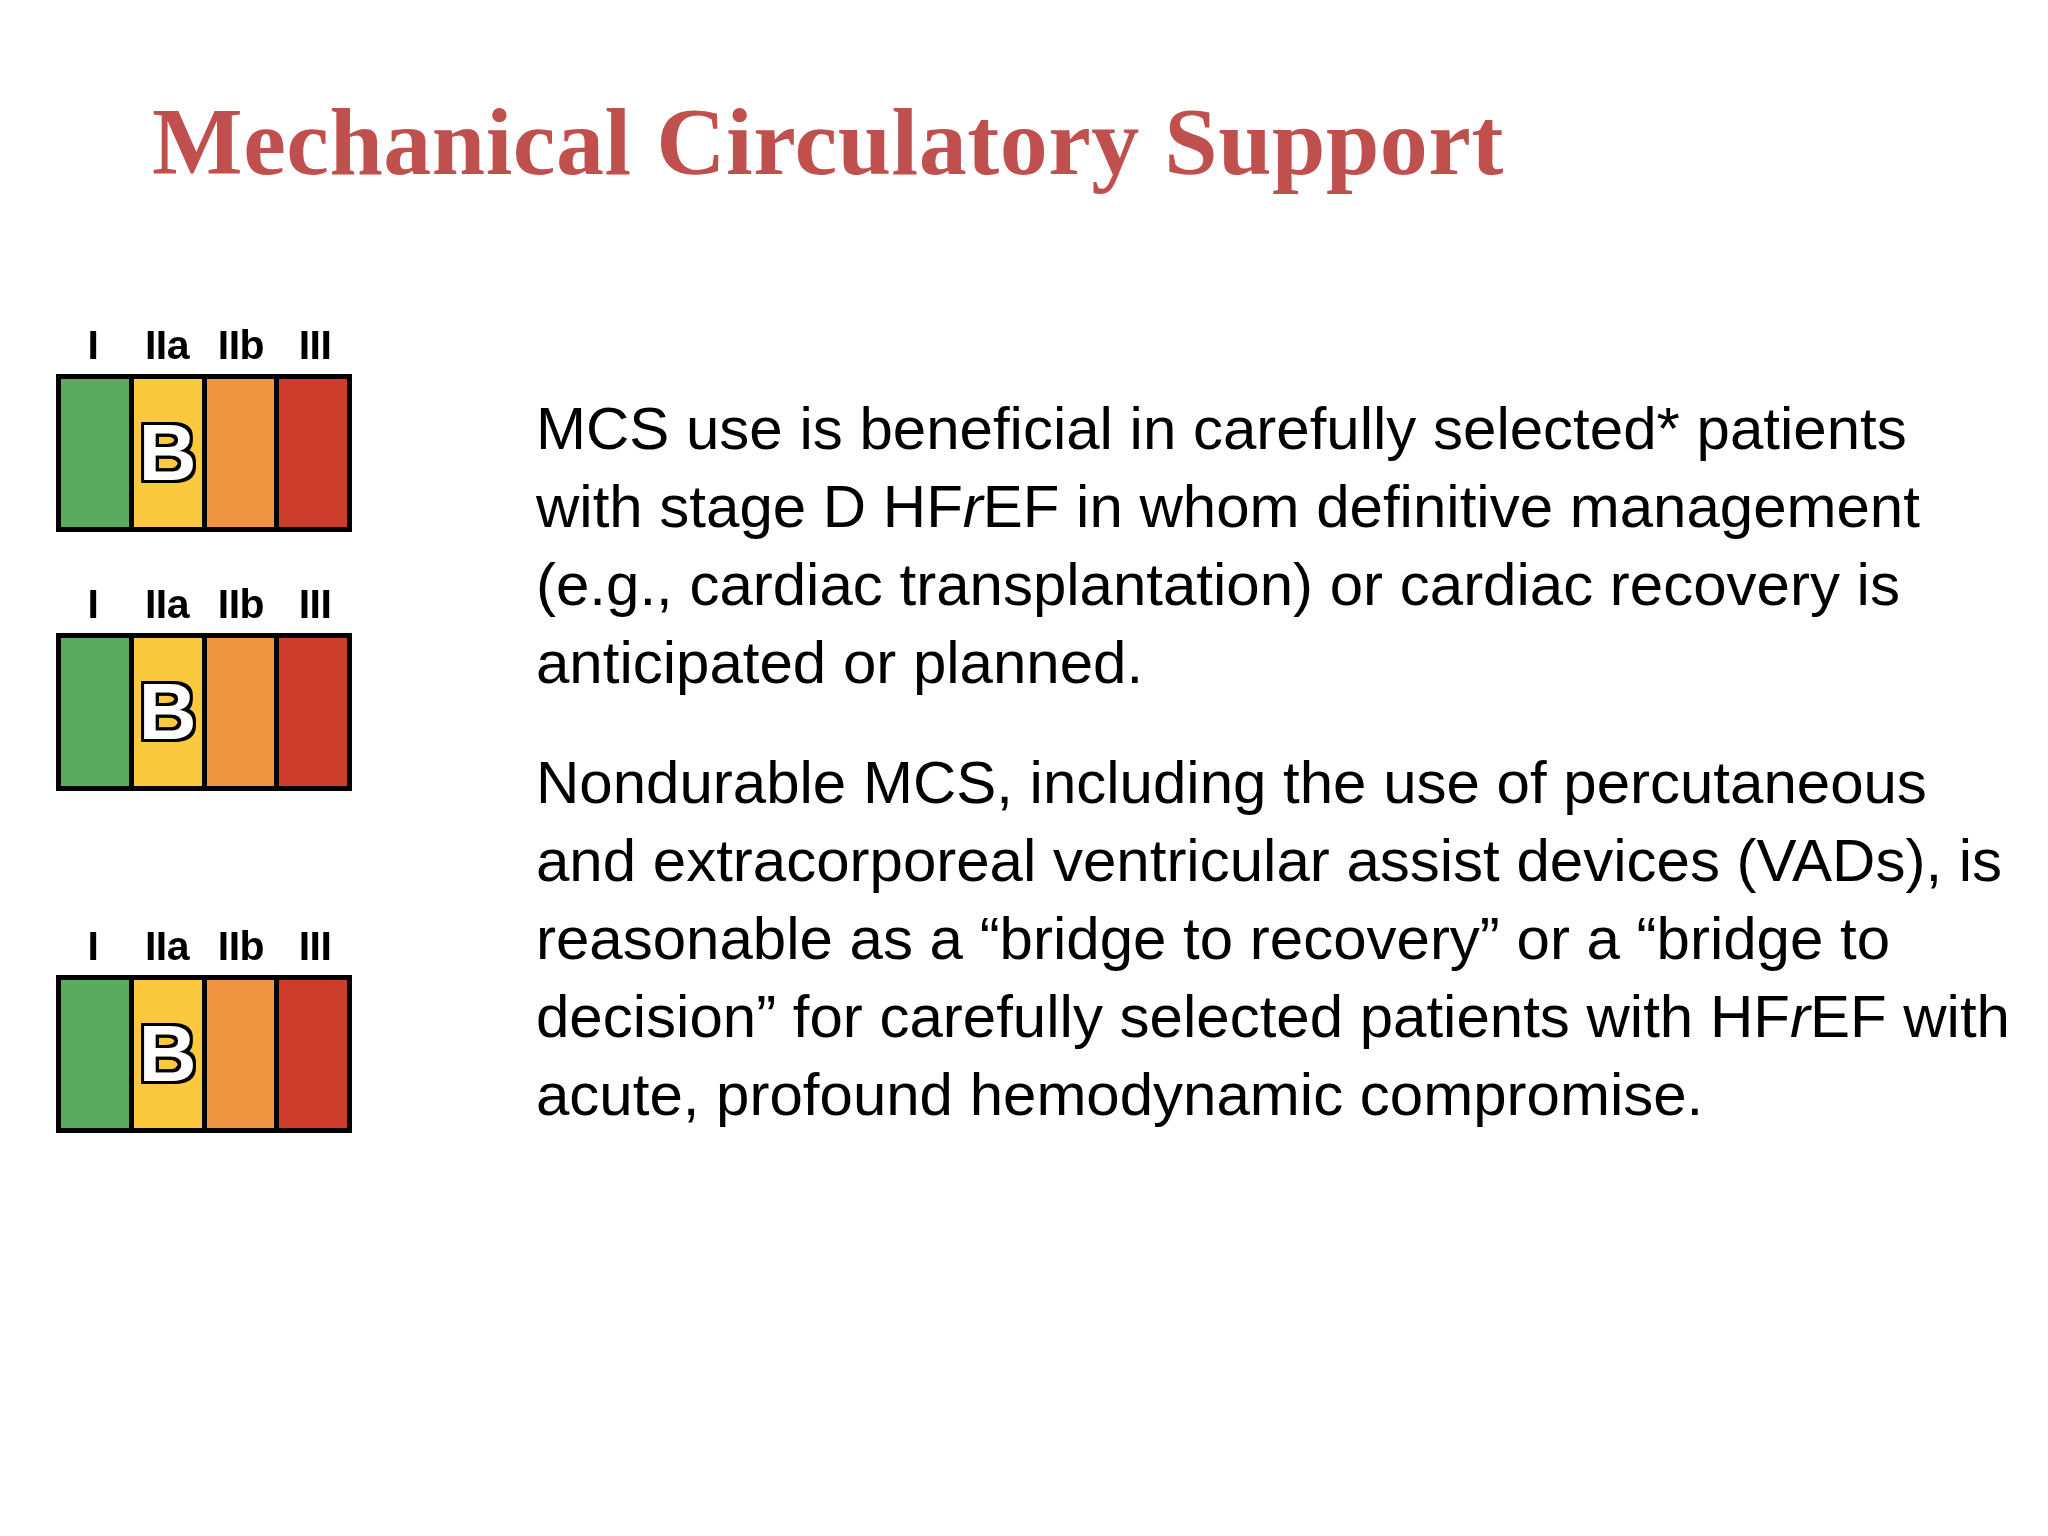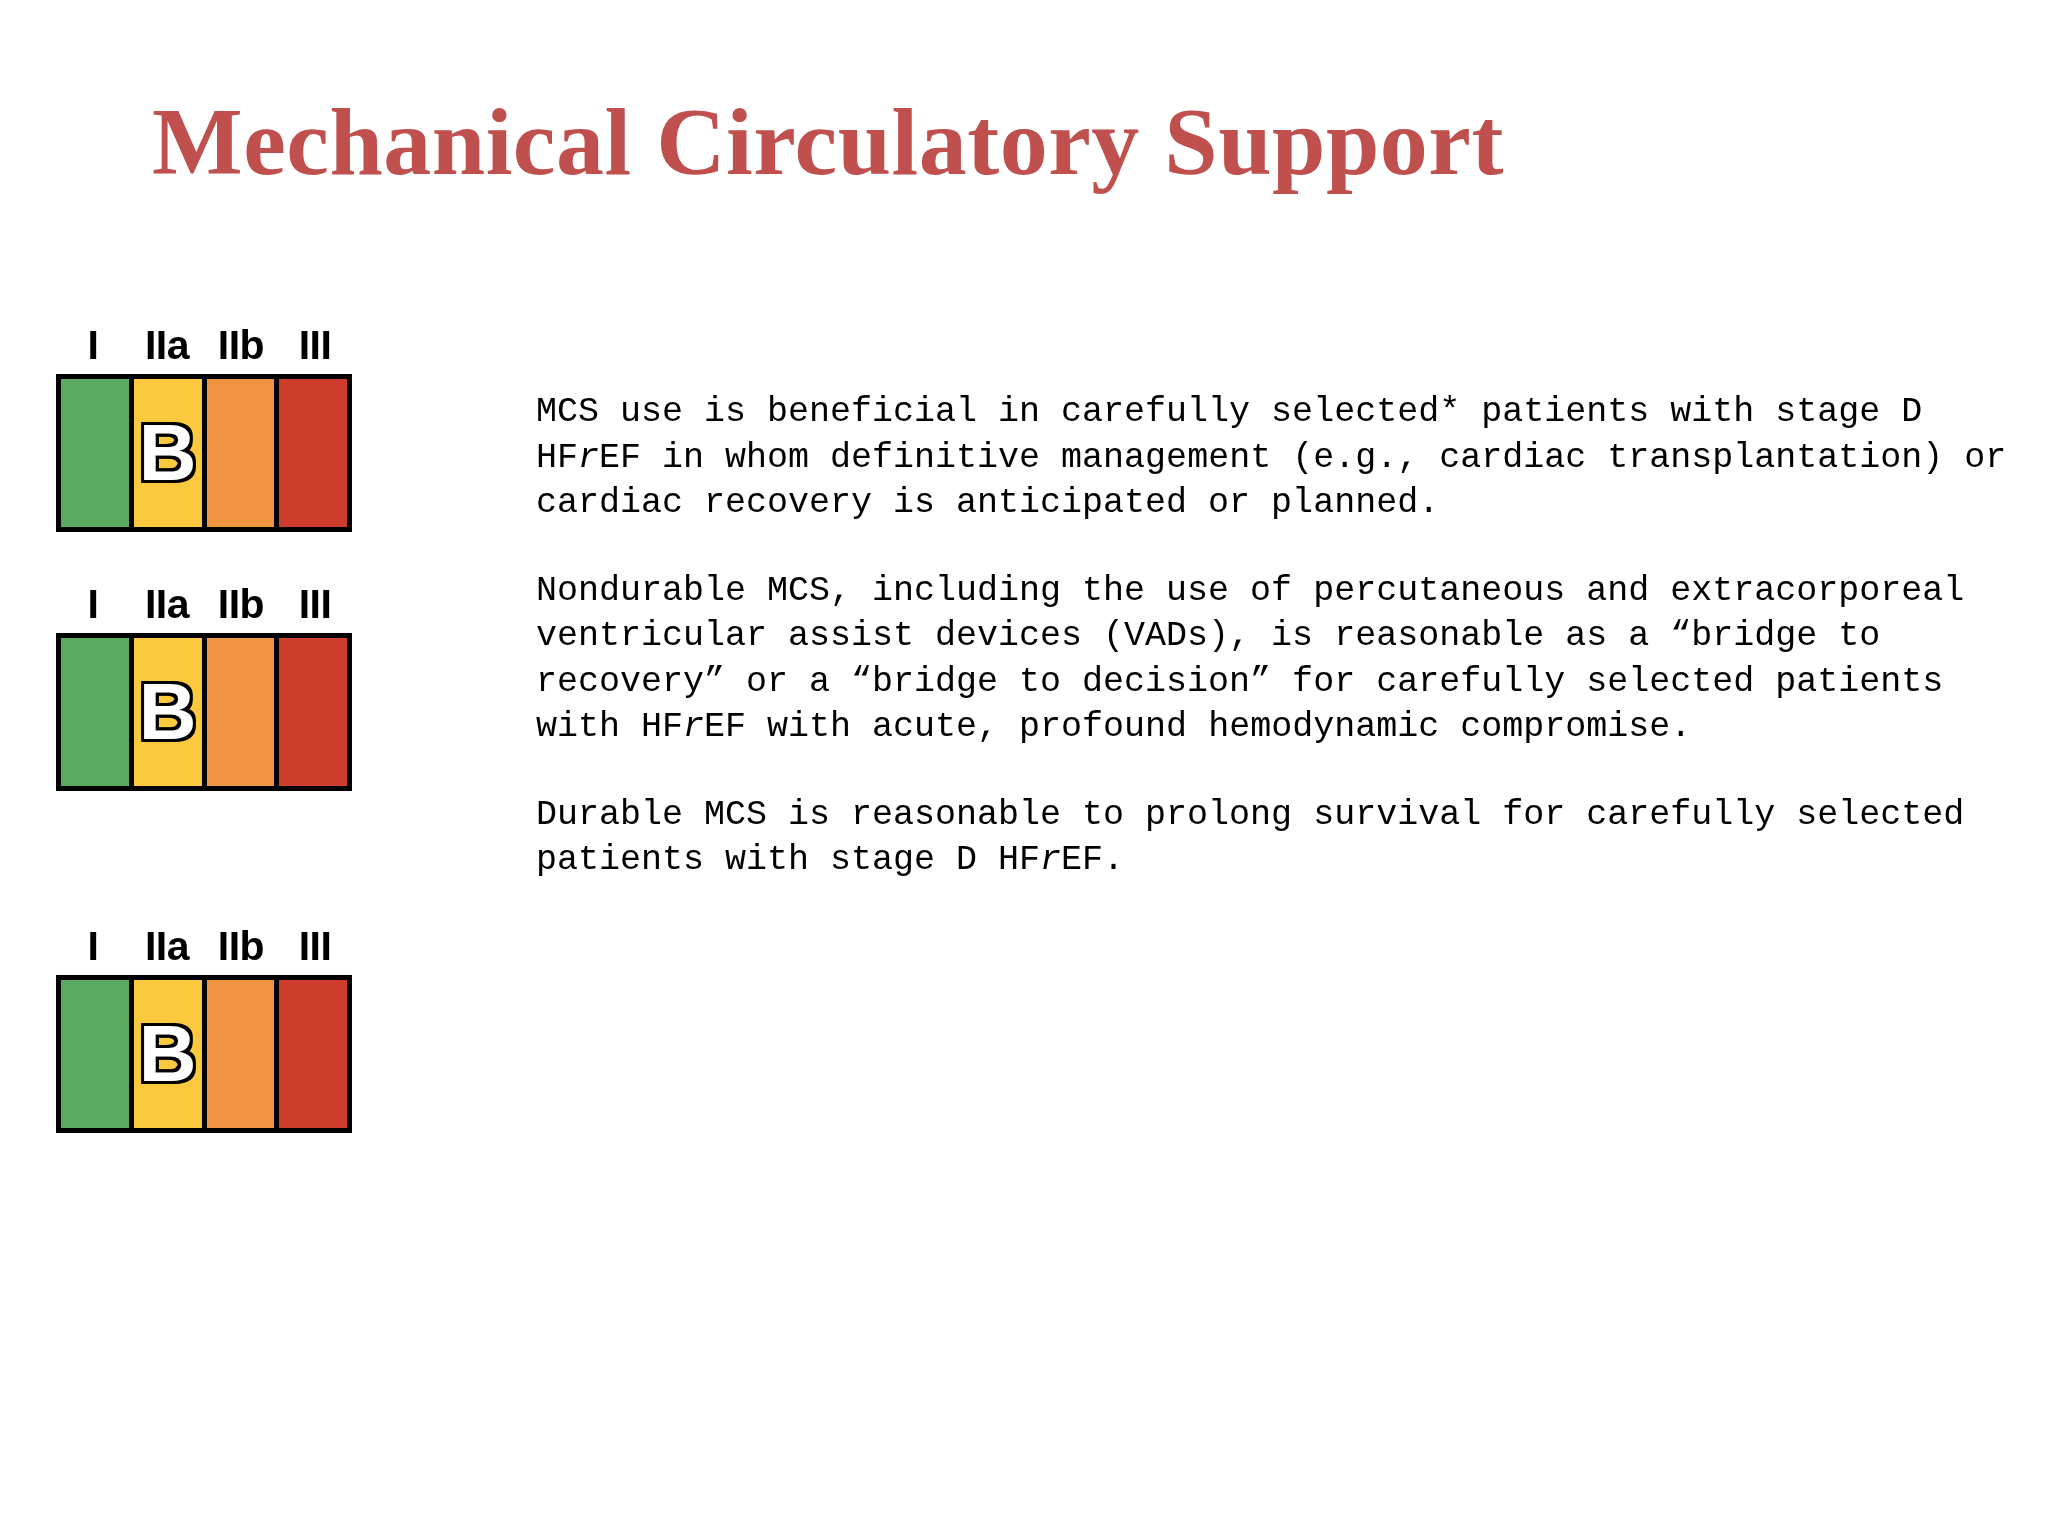--- a/index.html
+++ b/index.html
@@ -98,22 +98,22 @@
       -3px  0   0 #000, 3px  0   0 #000,
        0   -3px 0 #000, 0    3px 0 #000;
   }
 
   
   #body-text {
     position: absolute;
     left: 536px;
     top: 390px;
     width: 1490px;
-    font-family: Liberation Mono, monospace;
-    font-size: 35px;
+    font-family: Liberation Sans, sans-serif;
+    font-size: 60px;
     line-height: 1.30;
     color: #000000;
     font-stretch: condensed;
   }
   .body-para {
     margin: 0 0 42px 0;
   }
   .body-para:last-child { margin-bottom: 0; }
   .ital { font-style: italic; }
 </style>
@@ -173,16 +173,13 @@
   </div>
 </div>
 
 <div id="body-text">
   <p class="body-para">
     <span>MCS use is beneficial in carefully selected* patients with stage D HF</span><span class="ital">r</span><span>EF in whom definitive management (e.g., cardiac transplantation) or cardiac recovery is anticipated or planned.</span>
   </p>
   <p class="body-para">
     <span>Nondurable MCS, including the use of percutaneous and extracorporeal ventricular assist devices (VADs), is reasonable as a “bridge to recovery” or a “bridge to decision” for carefully selected patients with HF</span><span class="ital">r</span><span>EF with acute, profound hemodynamic compromise.</span>
   </p>
-  <p class="body-para">
-    <span>Durable MCS is reasonable to prolong survival for carefully selected patients with stage D HF</span><span class="ital">r</span><span>EF.</span>
-  </p>
 </div>
 
 </body></html>

